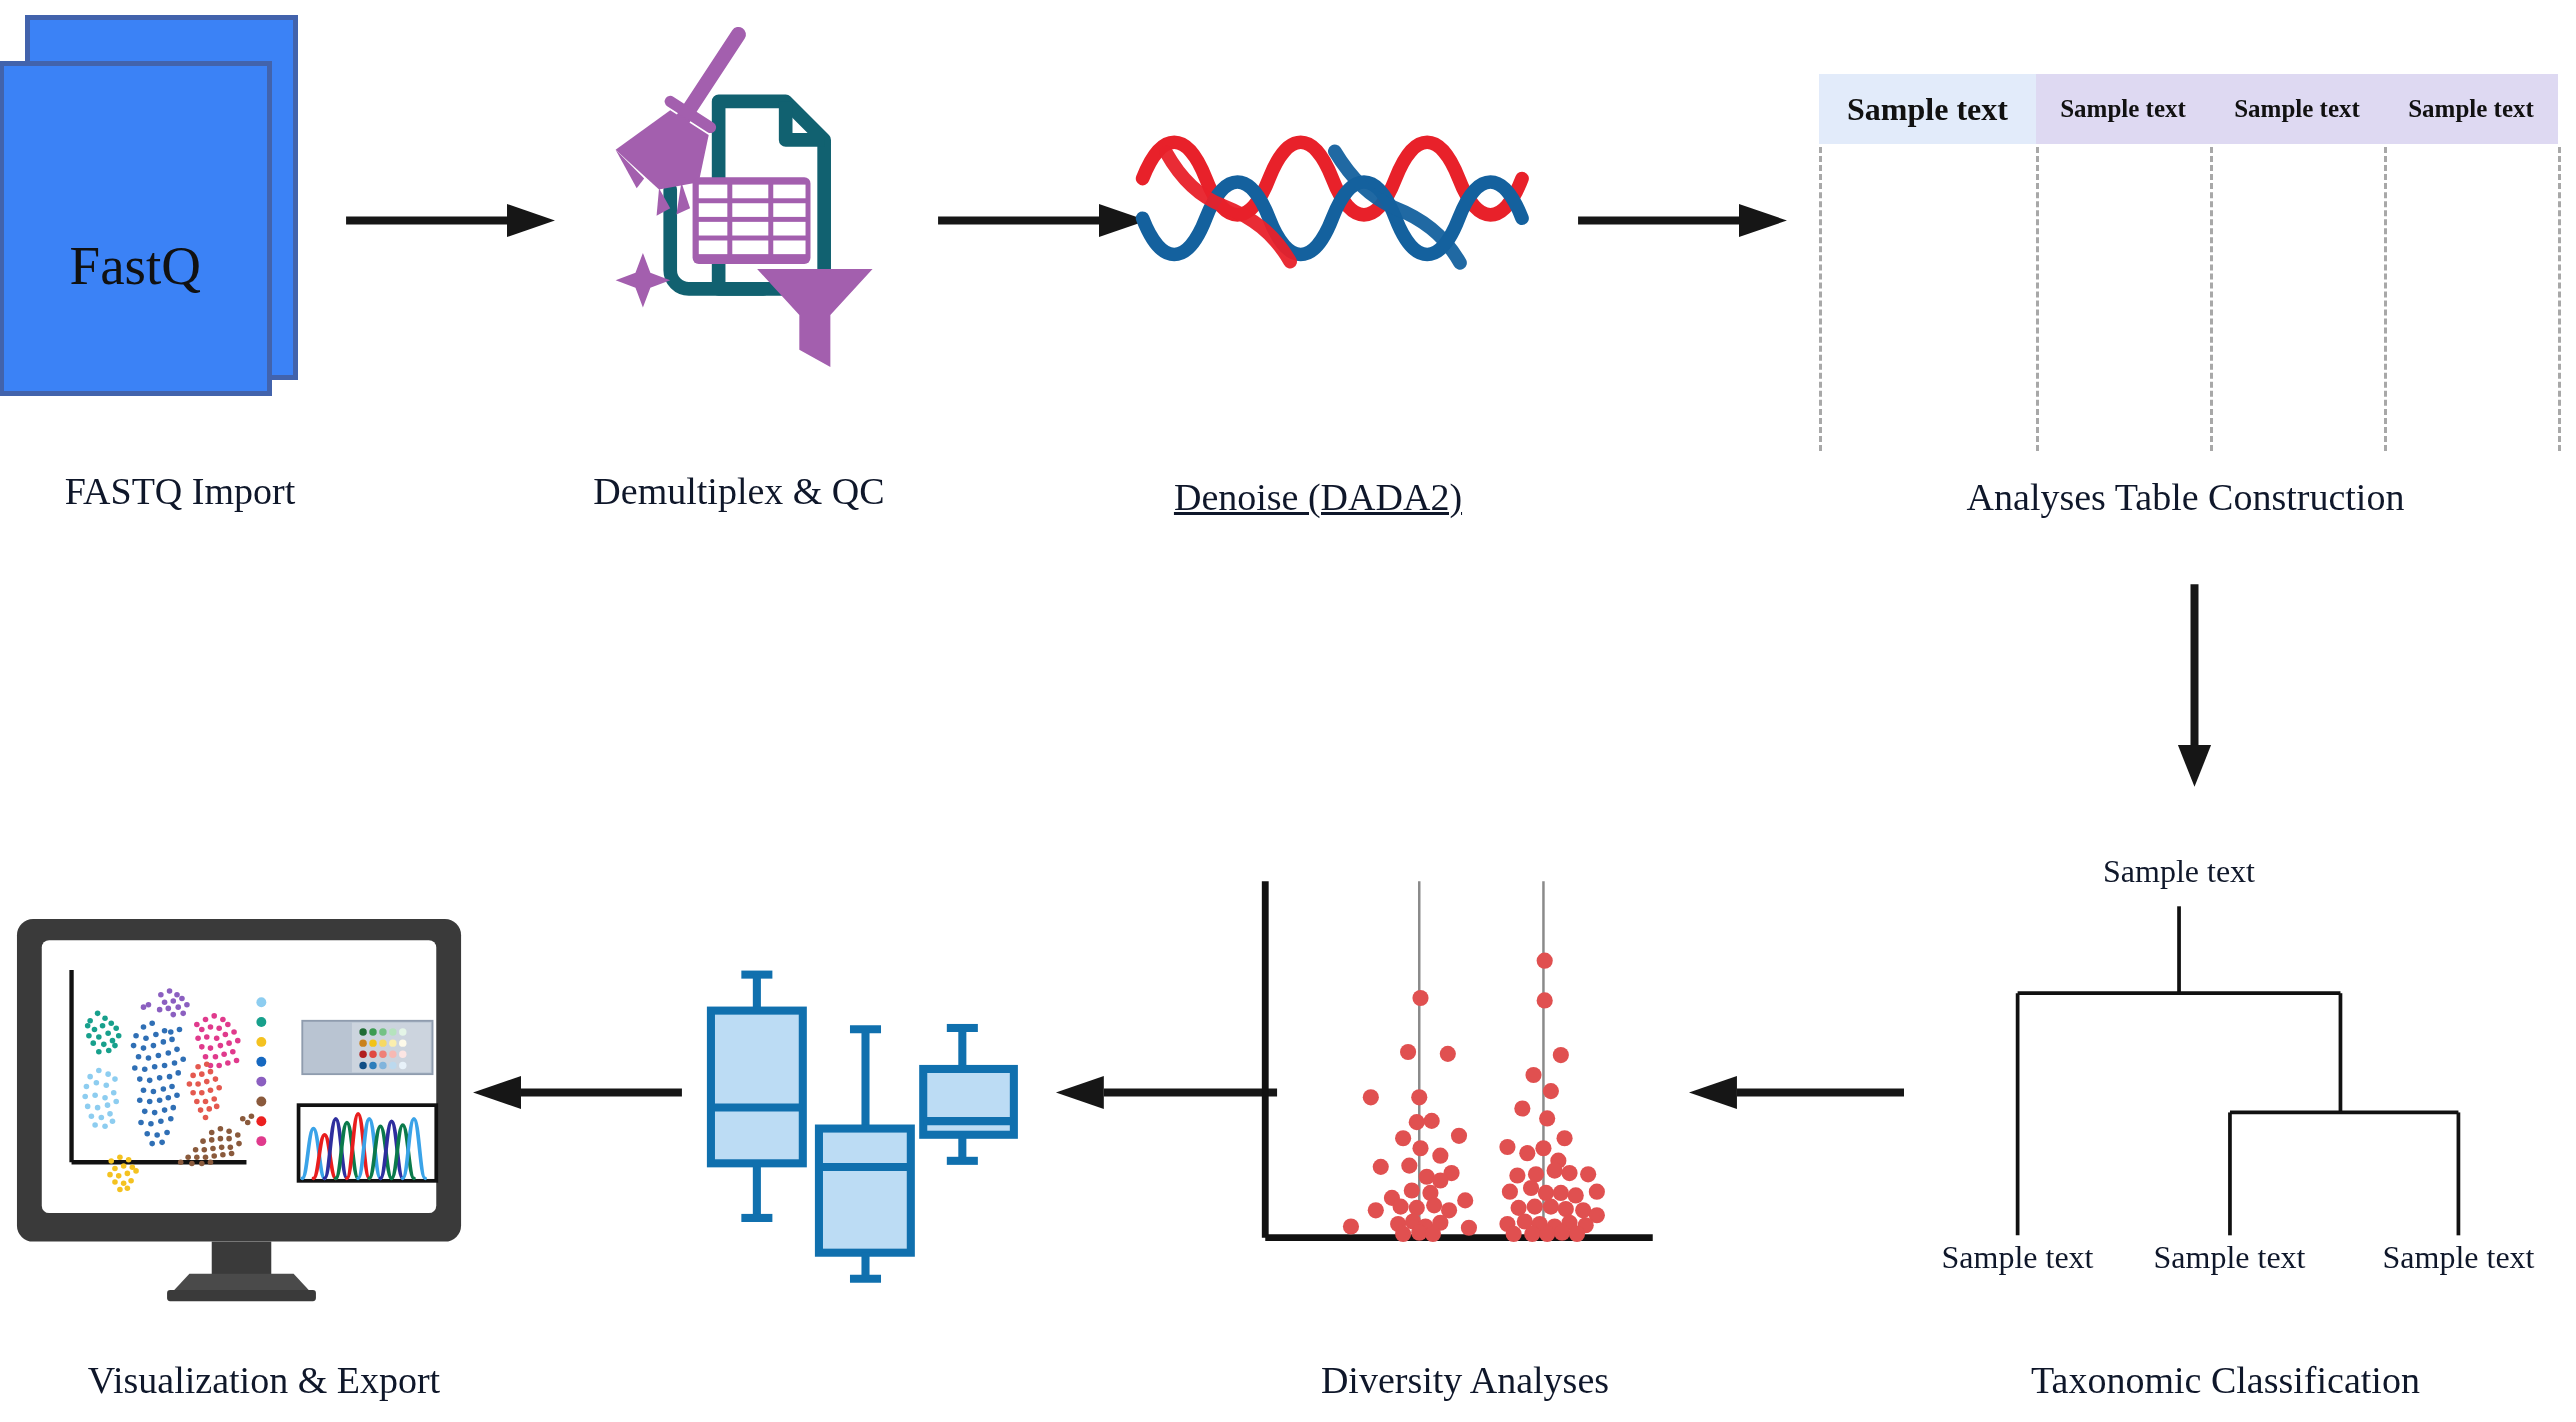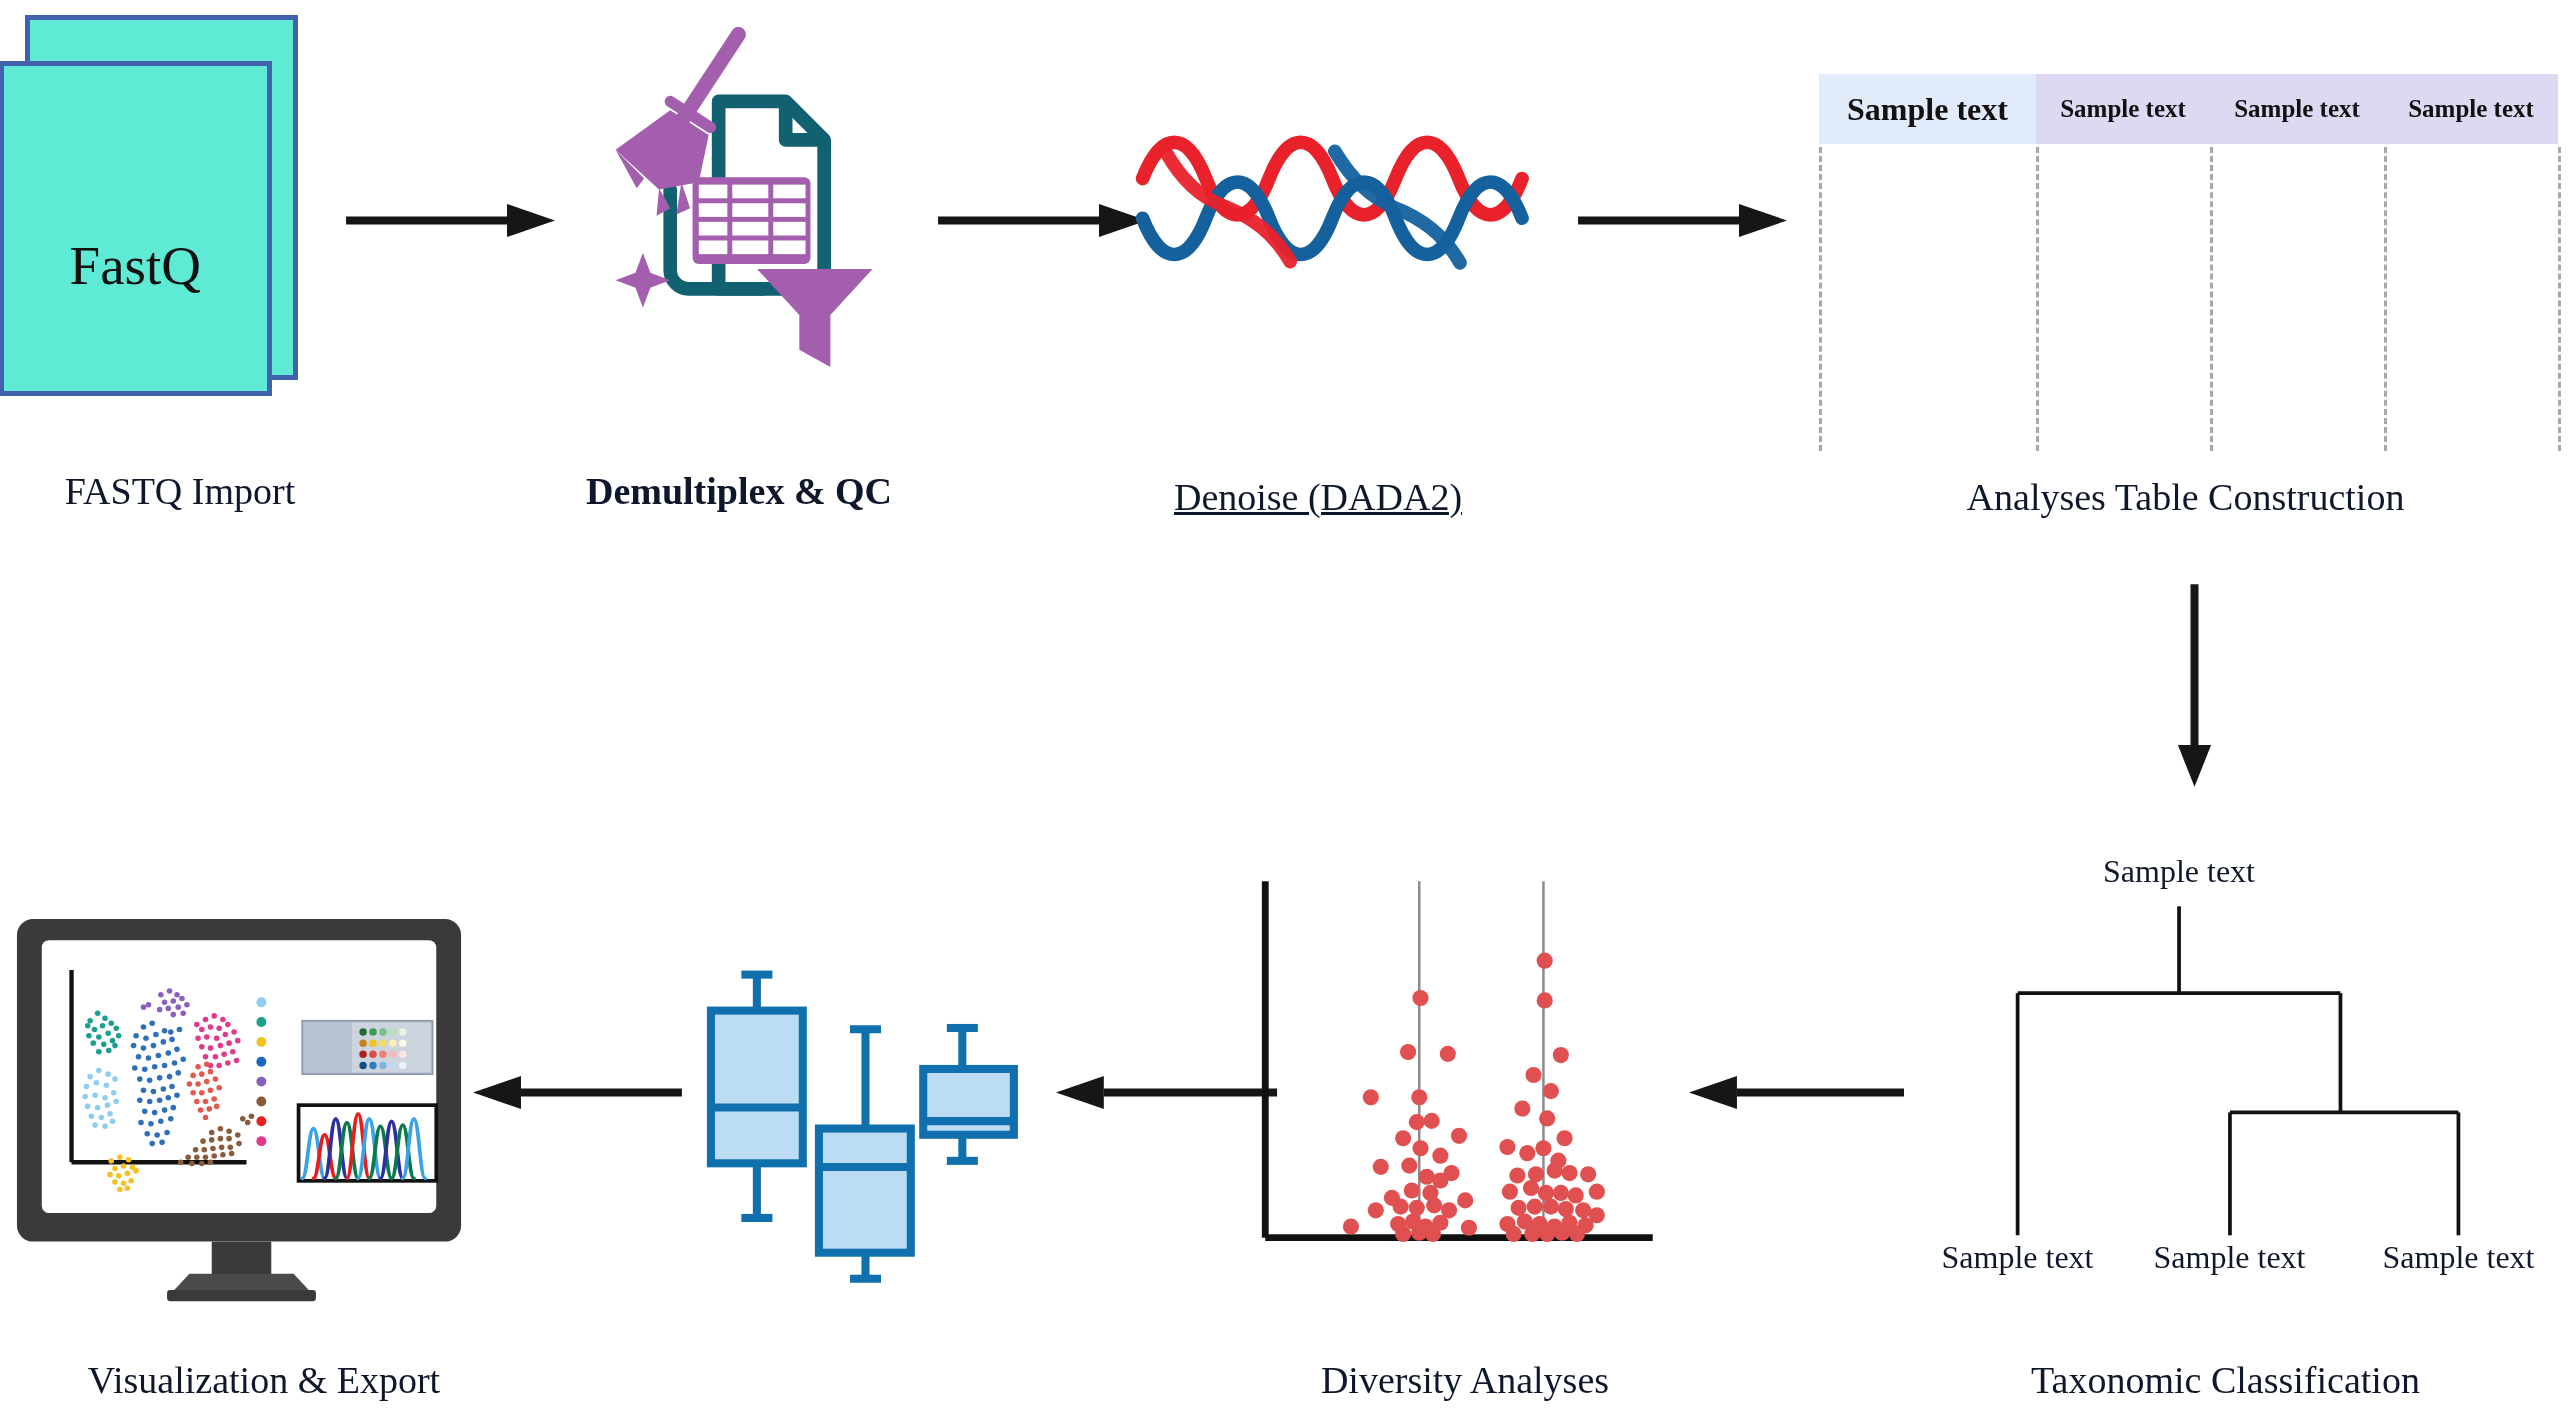--- a/index.html
+++ b/index.html
@@ -6,21 +6,21 @@
   body{width:2576px;height:1422px;position:relative;overflow:hidden;
        font-family:"Liberation Serif","DejaVu Serif",serif;}
   .stage{position:absolute;left:0;top:0;width:2576px;height:1422px;}
   .abs{position:absolute;}
   .caption{position:absolute;text-align:center;color:#0f172a;
            font-family:"Liberation Serif","DejaVu Serif",serif;
            font-size:38px;line-height:1;white-space:nowrap;}
   svg{display:block;overflow:visible;}
 
   
-  .doc{position:absolute;background:#5eead4;border:5.6px solid #4263ac;box-sizing:border-box;}
+  .doc{position:absolute;background:#3b82f6;border:5.6px solid #4263ac;box-sizing:border-box;}
   .doc-back{left:18.6px;top:8.7px;width:273px;height:365px;}
   .doc-front{left:-7.4px;top:55px;width:273px;height:335px;}
   .fastq-label{position:absolute;left:0;right:0;top:168px;text-align:center;
                font-size:55px;color:#111;font-family:"Liberation Serif","DejaVu Serif",serif;}
 
   
   .ft{position:absolute;left:1819px;top:74px;width:739px;height:379px;}
   .ft-head{position:absolute;left:0;top:0;display:flex;height:70px;}
   .ft-cell{display:flex;align-items:center;justify-content:center;
            font-weight:bold;color:#111;box-sizing:border-box;}
@@ -122,21 +122,21 @@
       <div class="ft-cell c3">Sample text</div>
     </div>
     <div class="ft-dash" style="left:0px;"></div>
     <div class="ft-dash" style="left:217px;"></div>
     <div class="ft-dash" style="left:391px;"></div>
     <div class="ft-dash" style="left:565px;"></div>
     <div class="ft-dash" style="left:739px;"></div>
   </div>
 
   <div class="caption" style="left:0px;top:472px;width:360px;">FASTQ Import</div>
-  <div class="caption" style="left:559px;top:472px;width:360px;font-weight:bold;">Demultiplex &amp; QC</div>
+  <div class="caption" style="left:559px;top:472px;width:360px;">Demultiplex &amp; QC</div>
   <div class="caption" style="left:1132px;top:478px;width:372px;text-decoration:underline;">Denoise (DADA2)</div>
   <div class="caption" style="left:1813px;top:478px;width:745px;">Analyses Table Construction</div>
 
   <div class="abs" style="left:2173px;top:583px;">
     <svg width="43" height="205" viewBox="0 0 70 330">
       <line x1="35" y1="0" x2="35" y2="268" stroke="#161616" stroke-width="13"></line>
       <polygon points="8,262 35,330 62,262" fill="#161616"></polygon>
     </svg>
   </div>
 

